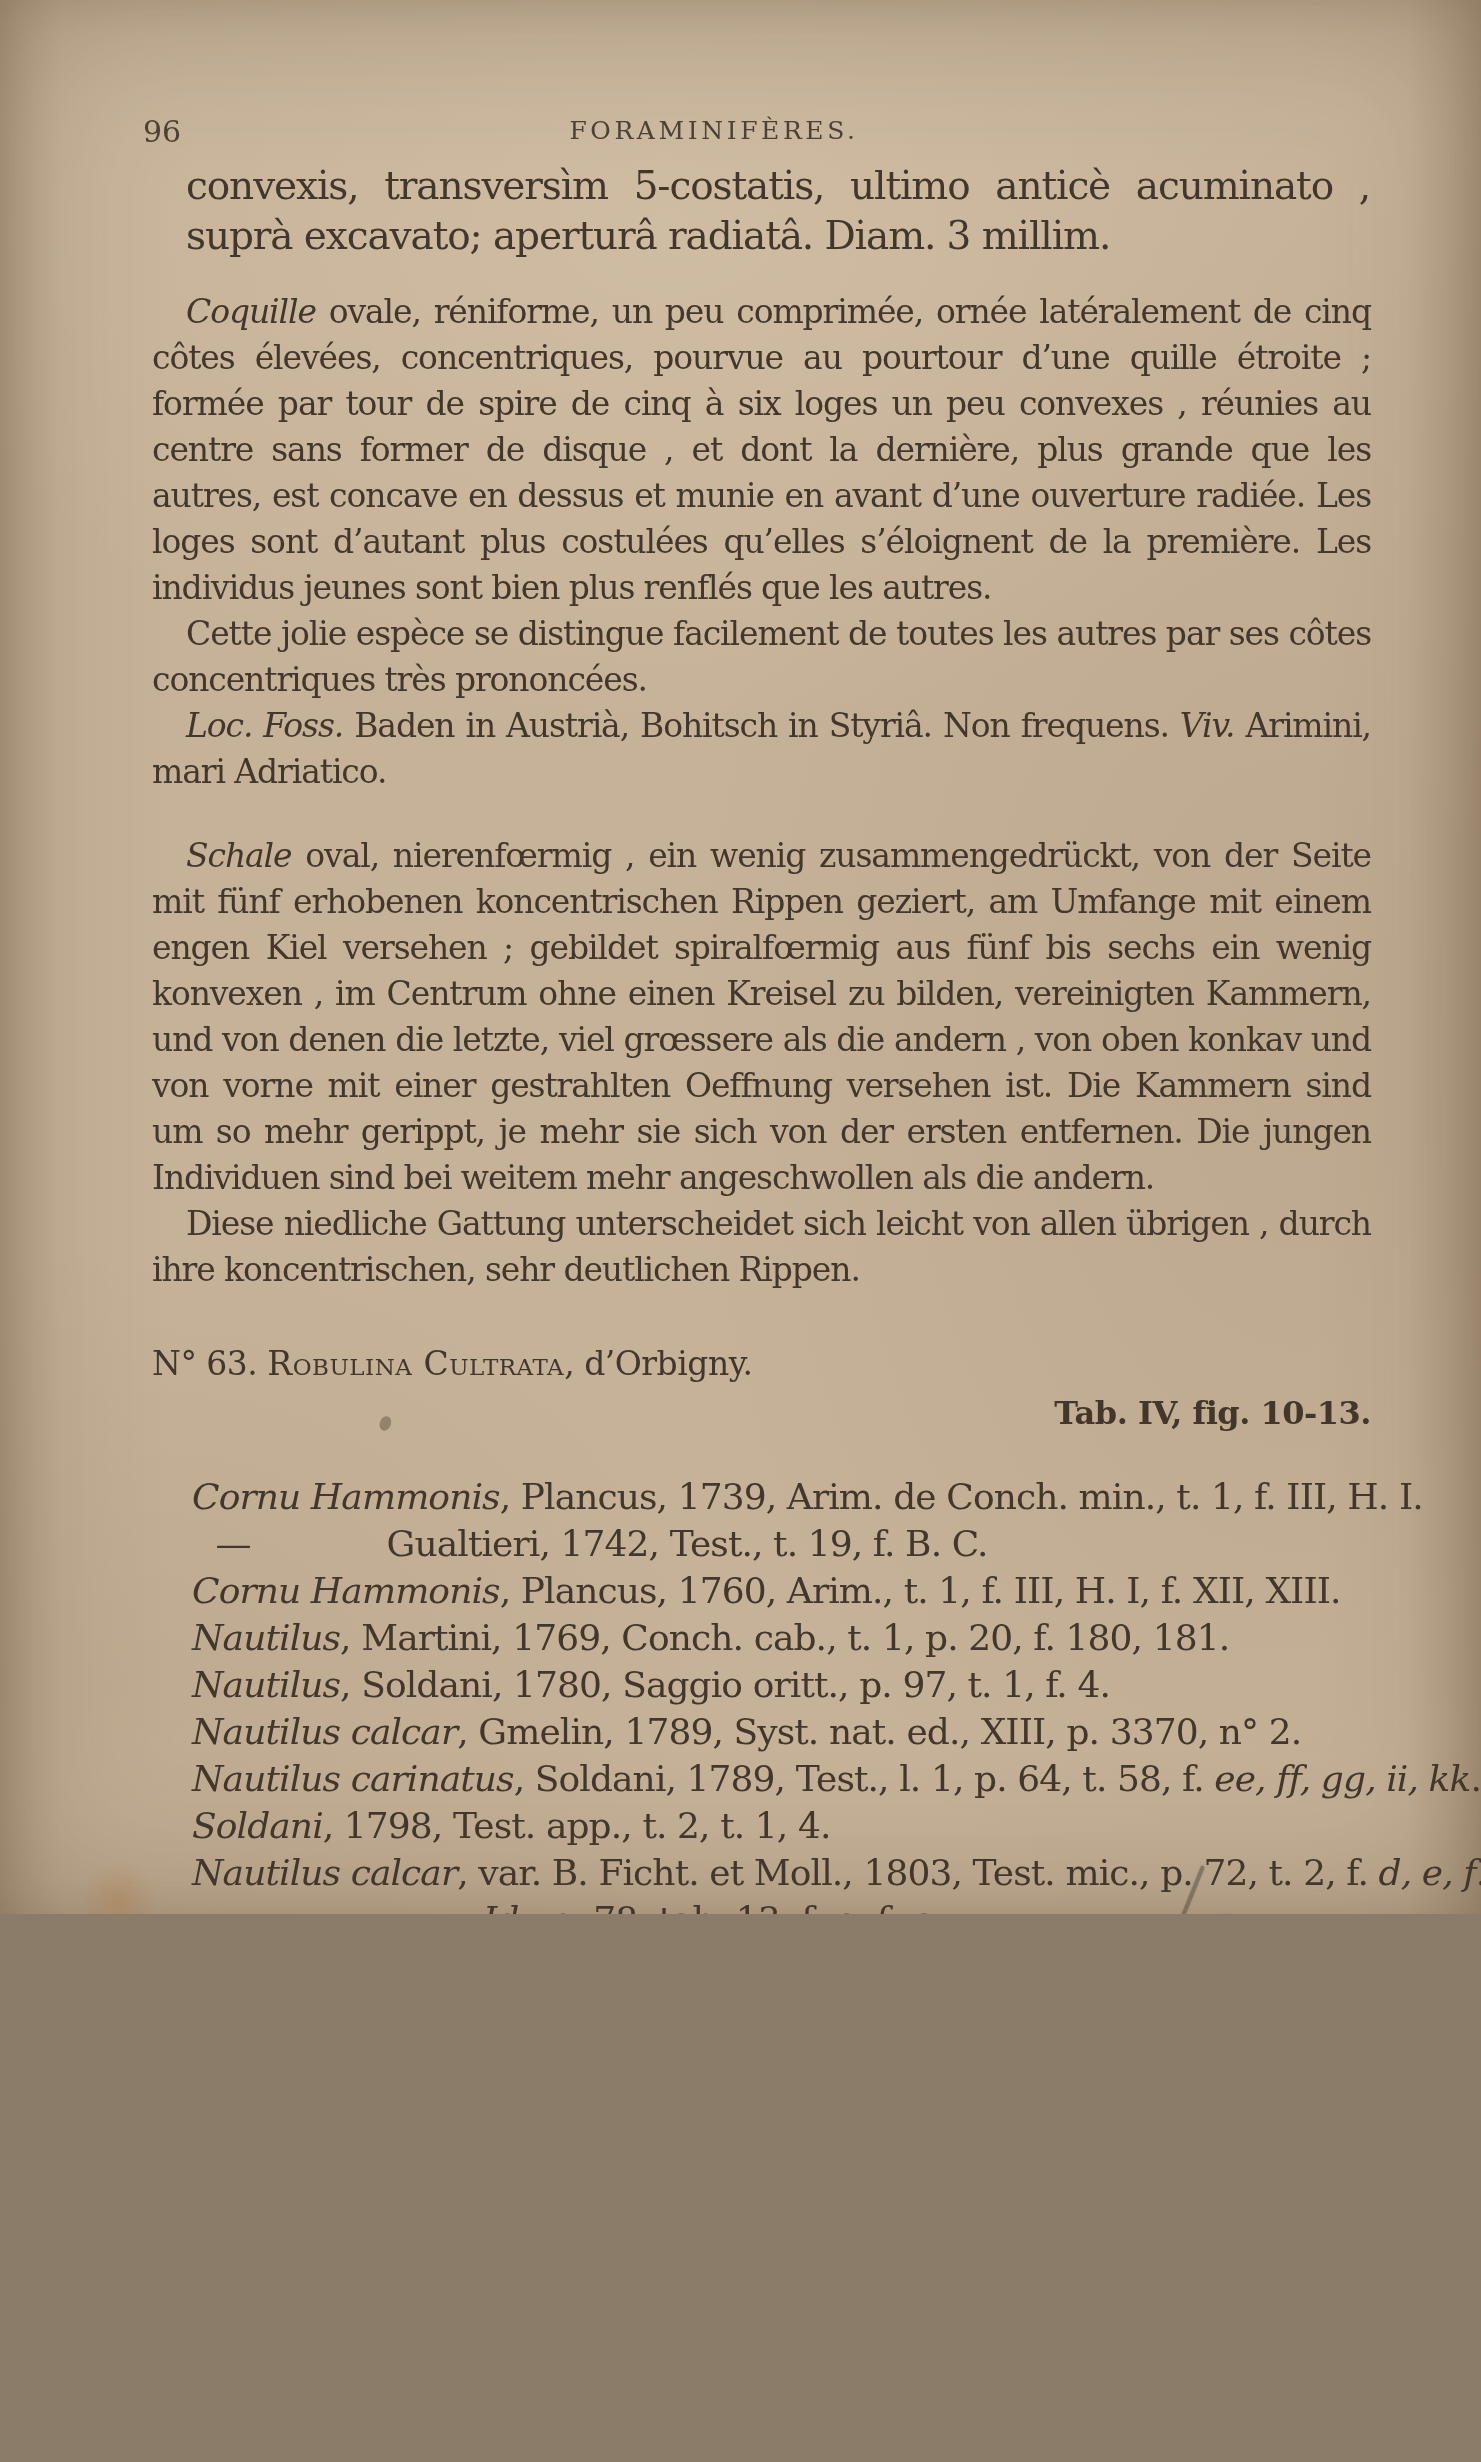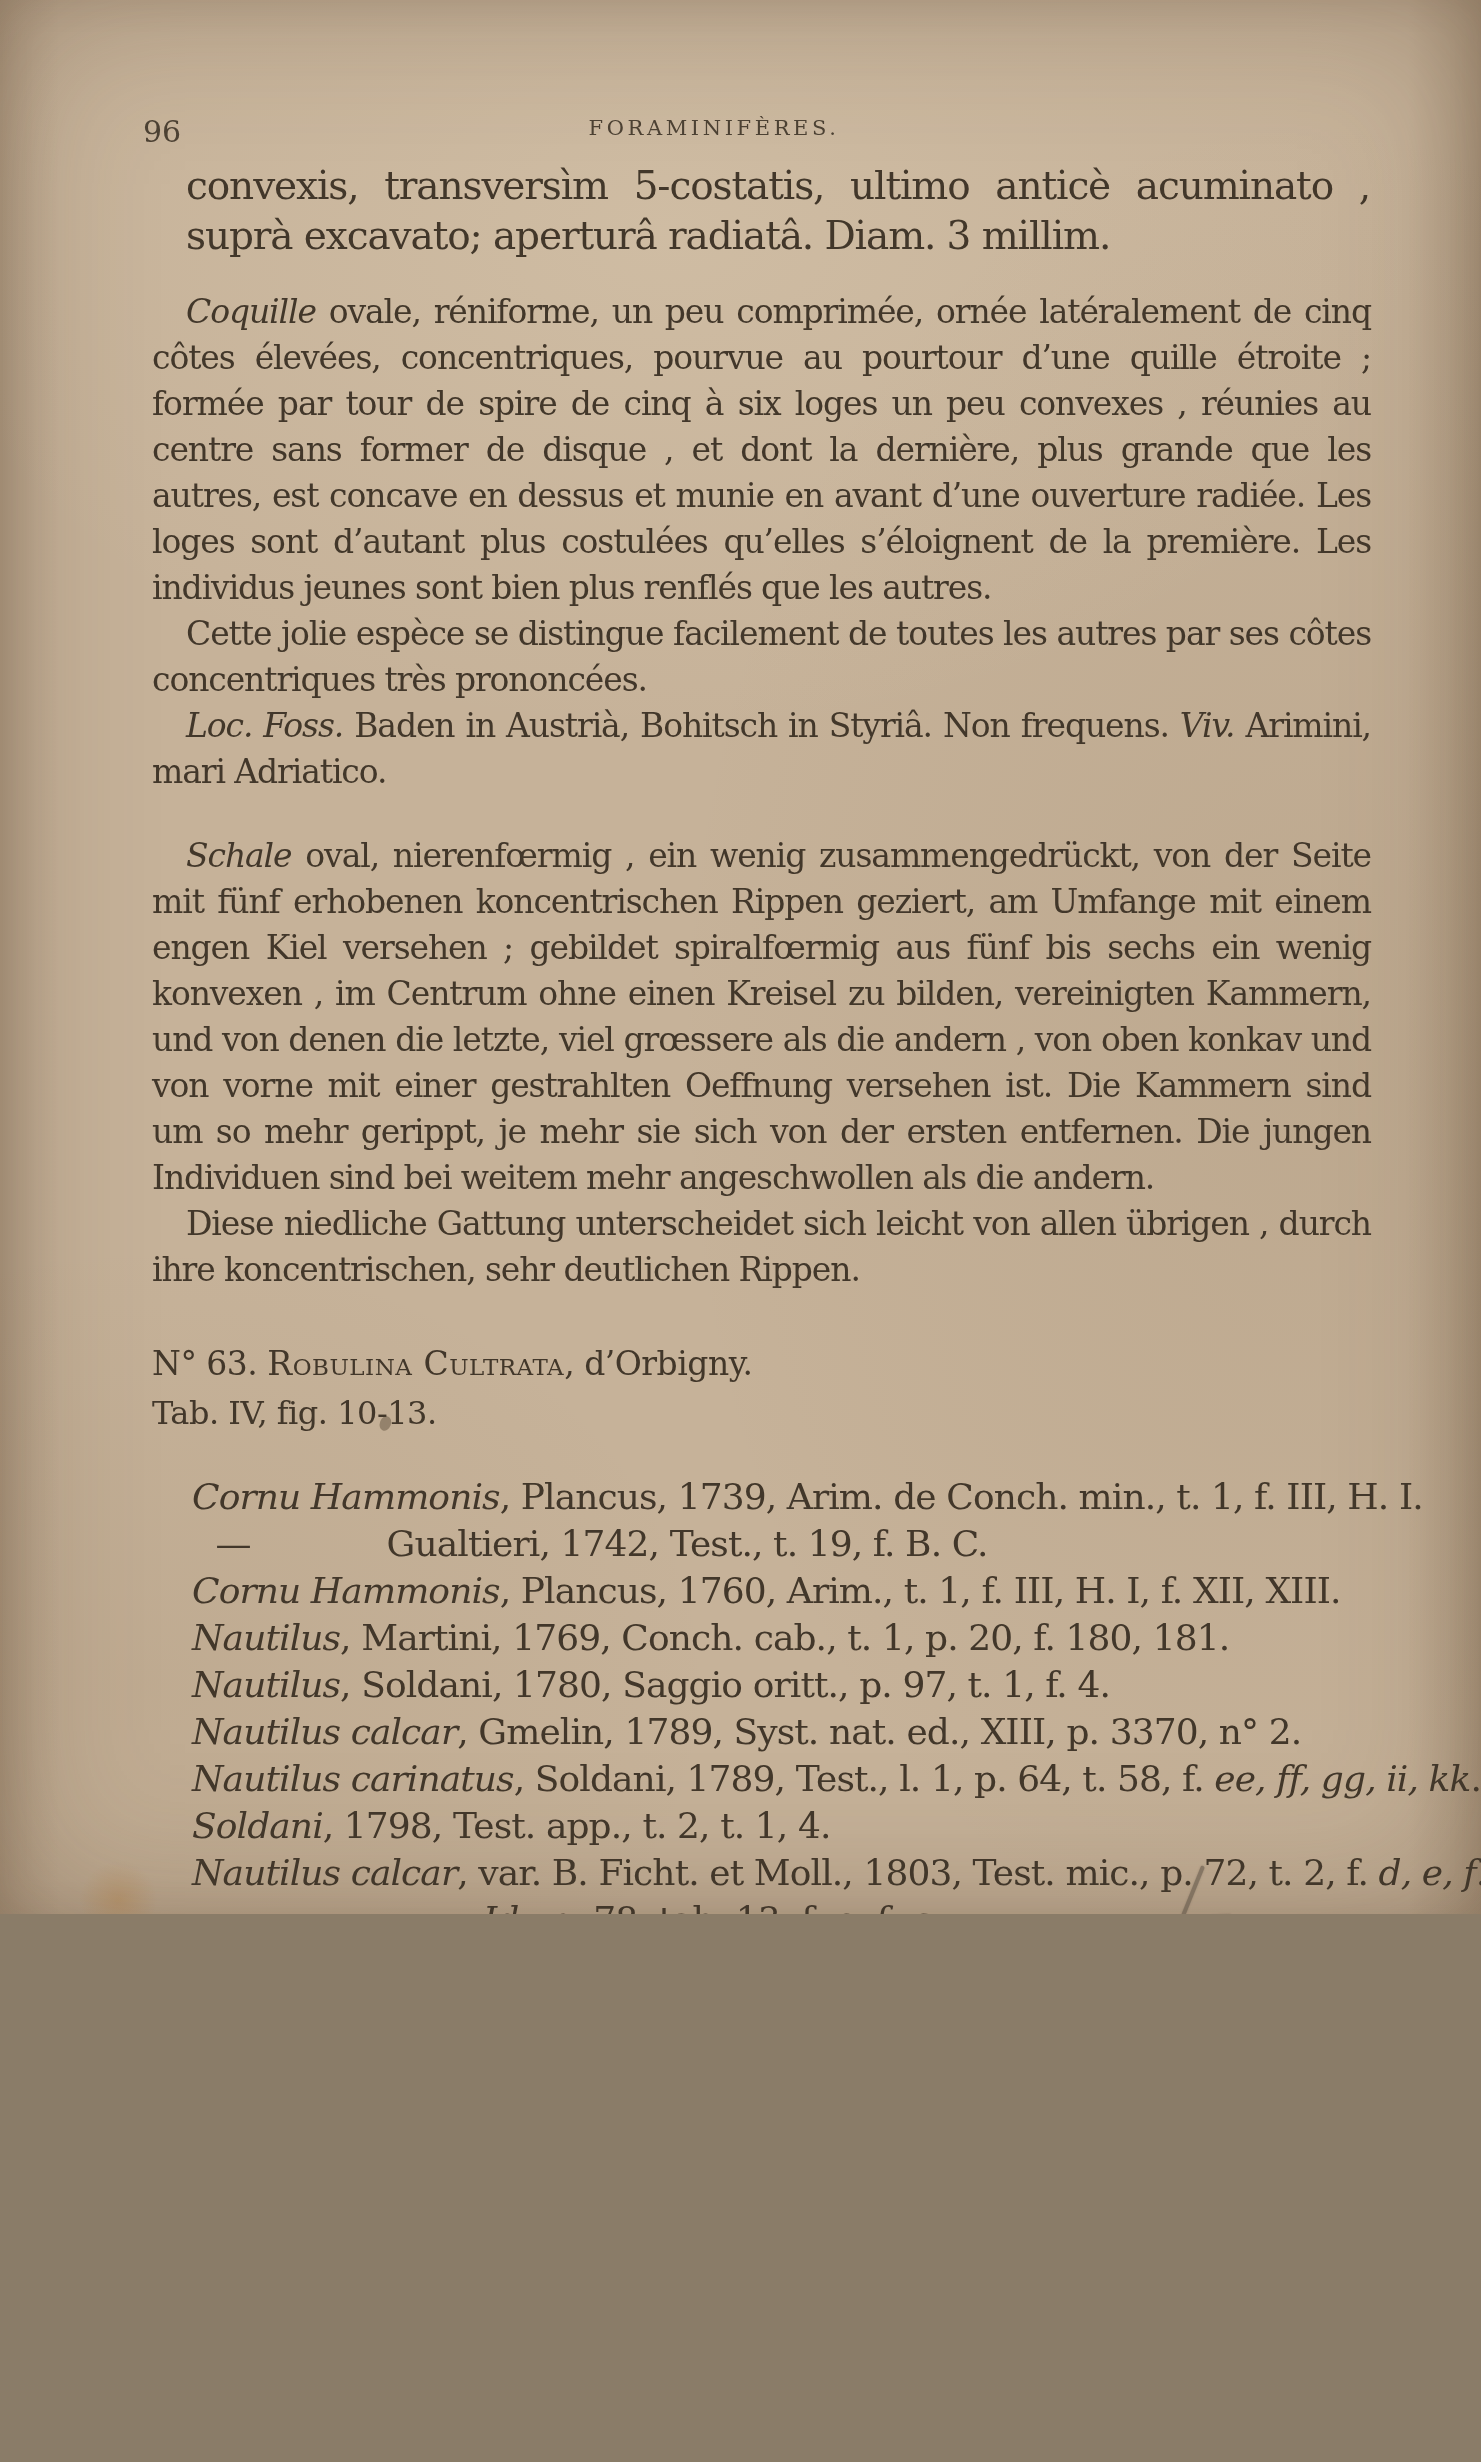--- a/index.html
+++ b/index.html
@@ -14,21 +14,21 @@
       radial-gradient(814px 633px at 10% 88%, rgba(110,85,52,0.08), rgba(110,85,52,0) 70%),
       linear-gradient(90deg, rgba(95,72,45,0.14) 0%, rgba(95,72,45,0) 4%, rgba(95,72,45,0) 95%, rgba(95,72,45,0.18) 100%),
       linear-gradient(#c6b299,#c6b299);
     box-shadow: inset 0 0 154px rgba(70,50,30,0.32), inset 0 0 36px rgba(70,50,30,0.12);
     font-family:"DejaVu Serif", serif;
     color:#42372a;
   }
   .running-head {
     position:absolute; top:116px; left:0; width:1428px;
     text-align:center;
-    font-size:21px; letter-spacing:3.6px;
+    font-size:25px; letter-spacing:3.6px;
     color:#4c4133;
   }
   .page-num {
     position:absolute; top:114px; left:143px;
     font-size:30px; color:#4c4133;
   }
   .column { position:absolute; left:152px; top:0; width:1219px; }
   .it { font-style:italic; }
   .latin-block {
     margin:161px 16px 0 34px;
@@ -45,22 +45,22 @@
   .mt-french { margin-top:28px; }
   .mt-german { margin-top:38px; }
   .species-heading {
     margin-top:47px;
     font-size:33px; line-height:47px; letter-spacing:-0.5px;
     text-indent:0;
   }
   .sc { font-variant:small-caps; letter-spacing:0.5px; }
   .figure-ref {
     margin-top:5.4px;
-    text-align:left;
-    font-size:32px; line-height:43px; letter-spacing:-0.5px;
+    text-align:right;
+    font-size:32px; line-height:43px; letter-spacing:-0.5px;font-weight:bold;
   }
   .refs { margin:38px 0 0 40px; }
   .ref-line {
     font-size:36px; line-height:47px; letter-spacing:-0.9px;
     white-space:nowrap;
   }
   .dash { margin-left:23.5px; }
   .dash-gap { display:inline-block; width:136px; }
   .id-line { margin-left:291px; }
 

